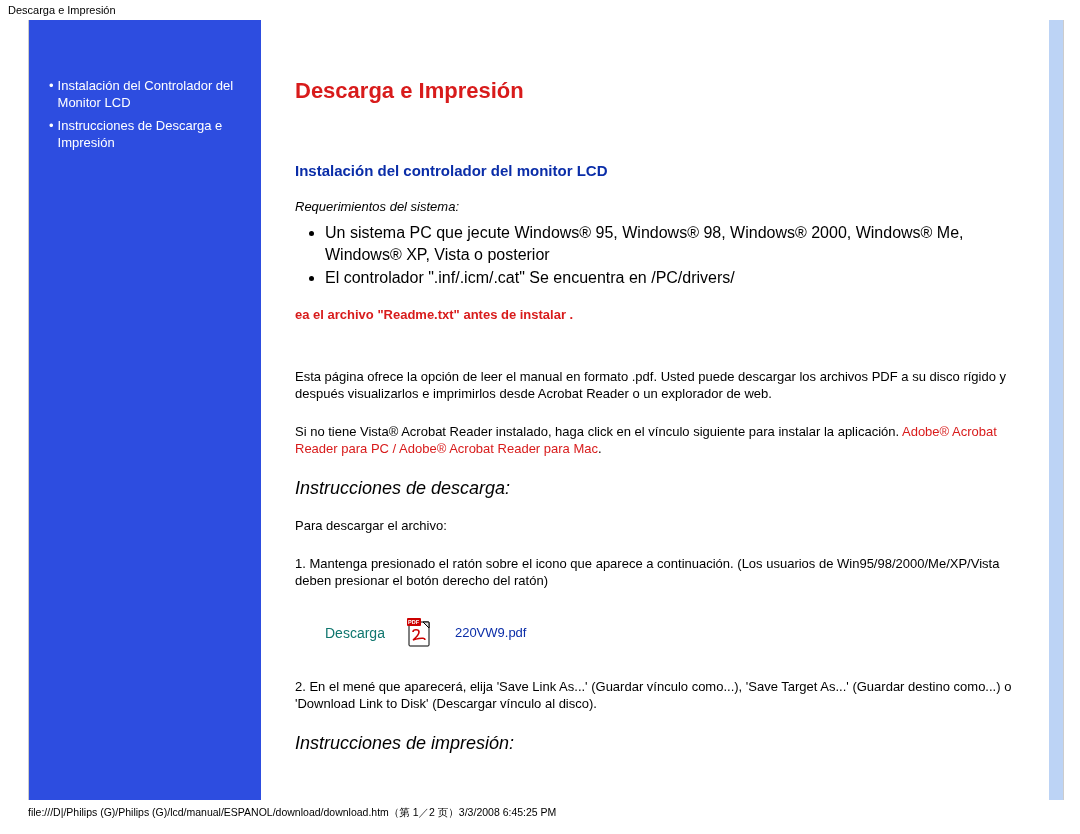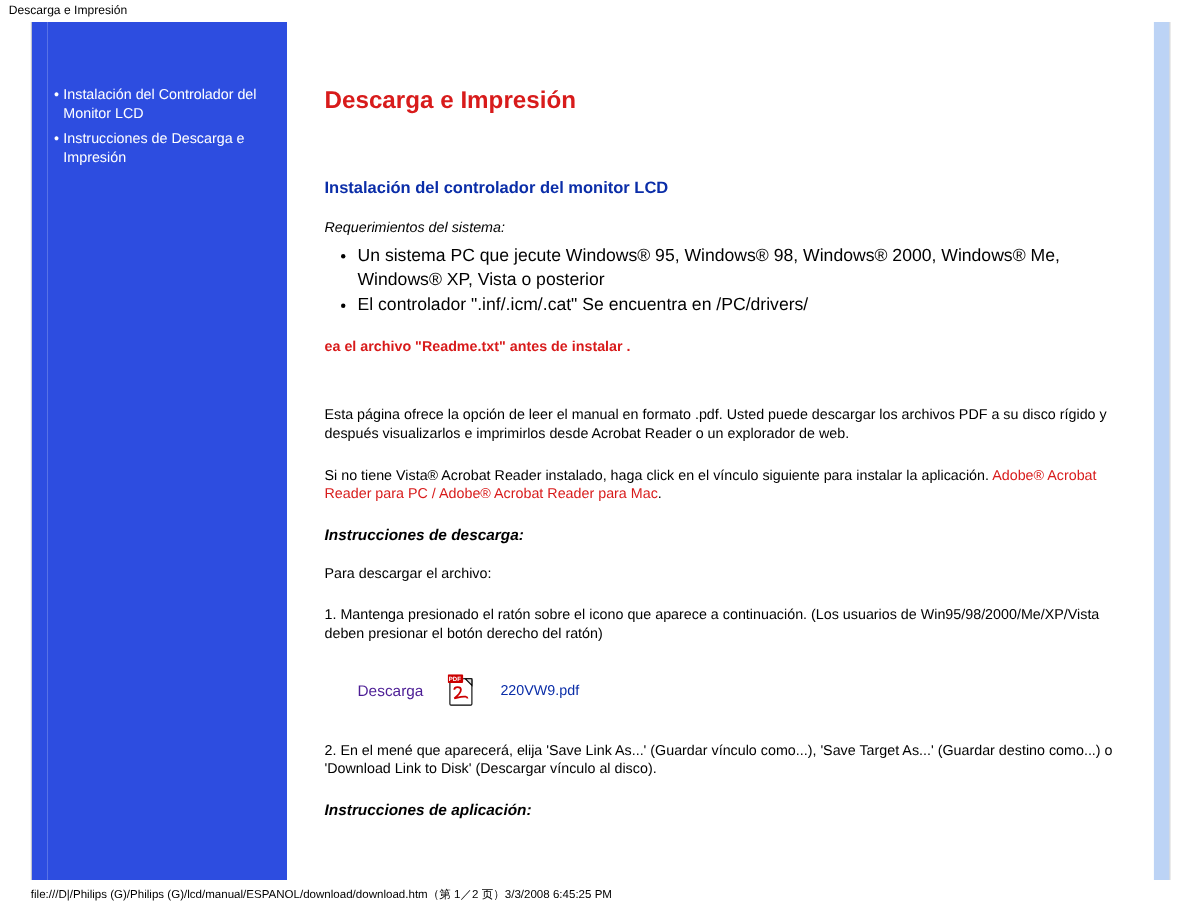--- a/index.html
+++ b/index.html
@@ -88,32 +88,32 @@
   .warn {
     color: #d81b1b;
     font-weight: bold;
     display: block;
     margin: 10px 0 46px 0;
   }
   p.body { margin: 0 0 20px 0; line-height: 1.35; }
   .inline-red { color: #d81b1b; }
   h3.sub {
     font-style: italic;
-    font-weight: bold;
-    font-size: 14px;
+    font-weight: normal;
+    font-size: 18px;
     margin: 18px 0 18px 0;
   }
   .download-row {
     display: flex;
     align-items: center;
     gap: 22px;
     margin: 28px 0 30px 30px;
   }
   .download-label {
-    color: #4c1d95;
+    color: #0f766e;
     font-size: 14px;
   }
   .pdf-cell {
     display: flex;
     align-items: center;
     gap: 20px;
   }
   .pdf-link { color: #0a2da8; }
   .footer {
     font-size: 10.5px;
@@ -178,20 +178,20 @@
           <text x="1" y="6" font-size="5.5" font-family="Arial" fill="#fff" font-weight="bold">PDF</text>
           <path d="M6 14 C6 11 12 11 12 14 C12 17 6 22 6 22 C6 22 18 18 18 22" stroke="#cc0000" stroke-width="1.6" fill="none"></path>
         </svg>
         <span class="pdf-link">220VW9.pdf</span>
       </span>
     </div>
 
     <p class="body">2. En el mené que aparecerá, elija 'Save Link As...' (Guardar vínculo como...), 'Save Target As...' (Guardar destino como...) o 'Download Link to Disk' (Descargar vínculo al disco).</p>
 
 
-    <h3 class="sub">Instrucciones de aplicación:</h3>
+    <h3 class="sub">Instrucciones de impresión:</h3>
   </div>
 
   <div class="right-strip"></div>
 
 </div>
 
 <div class="footer">file:///D|/Philips (G)/Philips (G)/lcd/manual/ESPANOL/download/download.htm（第 1／2 页）3/3/2008 6:45:25 PM</div>
 
 </body></html>

